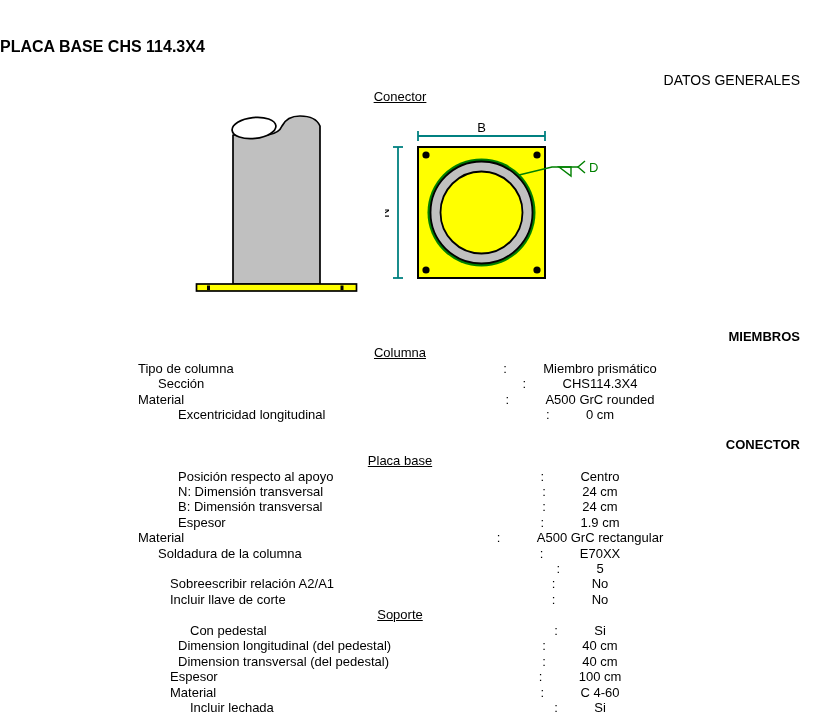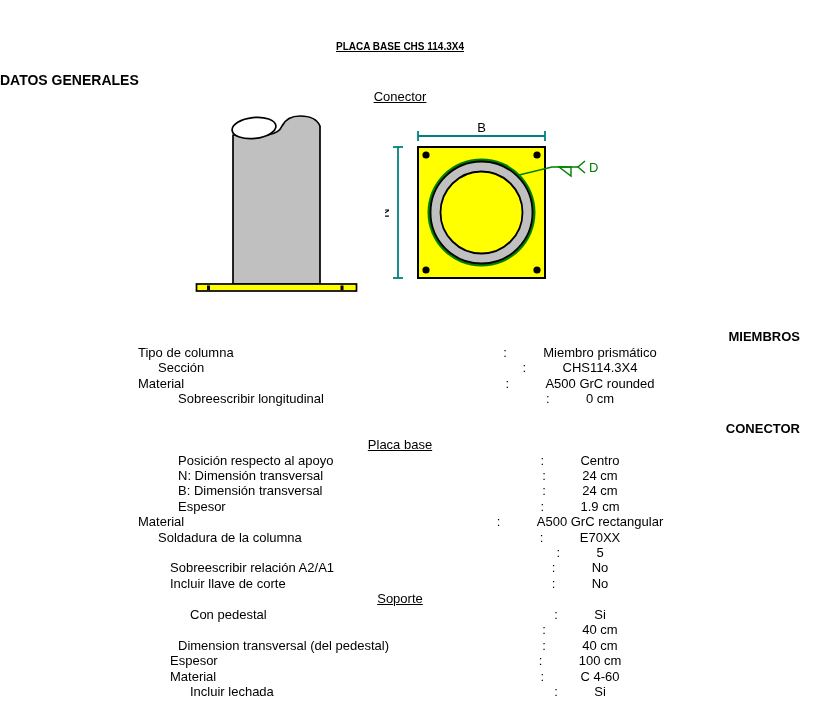--- a/index.html
+++ b/index.html
@@ -2,26 +2,26 @@
 <html><head>
 <meta charset="utf-8">
 <style>
   html,body{margin:0;padding:0;background:#ffffff;}
   body{
     width:815px;height:712px;position:relative;overflow:hidden;
     font-family:"Liberation Sans", sans-serif;color:#000;
   }
   .u{text-decoration:underline;}
   .page-title{
-    position:absolute;top:39px;left:0;width:800px;text-align:center;
-    font-size:10px;font-weight:bold;line-height:16px;text-decoration:underline;
+    position:absolute;top:39px;left:0;width:800px;text-align:left;
+    font-size:16px;font-weight:bold;line-height:16px;
   }
   .general-heading{
-    position:absolute;top:72px;left:0;width:800px;text-align:left;
-    font-size:14px;font-weight:bold;line-height:16px;
+    position:absolute;top:72px;left:0;width:800px;text-align:right;
+    font-size:14px;font-weight:normal;line-height:16px;
   }
   .general-subheading{
     position:absolute;top:89px;left:0;width:800px;text-align:center;
     font-size:13px;line-height:16px;
   }
   .svg-elevation{position:absolute;left:195px;top:109px;}
   .svg-plan{position:absolute;left:385px;top:111px;}
   #report-body{position:absolute;top:329px;left:0;width:800px;}
   .sec-h{
     font-size:13px;font-weight:bold;text-align:right;
@@ -87,34 +87,35 @@
     <polyline points="134,64 167,56 193,56"></polyline>
     <path d="M174 56 L186 56 L186 65 Z"></path>
     <polyline points="200,50 193,56 200,62"></polyline>
   </g>
   <text x="204" y="61" font-size="13" fill="#008000">D</text>
 </svg>
 
 <div id="report-body">
     <div class="block">
       <div class="sec-h">MIEMBROS</div>
+      <div class="sec-sub"><span class="u">Columna</span></div>
       <div class="row">
         <span class="lbl i0">Tipo de columna</span>
         <span class="valwrap"><span class="colon">:</span><span>Miembro prismático</span></span>
       </div>
       <div class="row">
         <span class="lbl i1">Sección</span>
         <span class="valwrap"><span class="colon">:</span><span>CHS114.3X4</span></span>
       </div>
       <div class="row">
         <span class="lbl i0">Material</span>
         <span class="valwrap"><span class="colon">:</span><span>A500 GrC rounded</span></span>
       </div>
       <div class="row">
-        <span class="lbl i4">Sobreescribir longitudinal</span>
+        <span class="lbl i4">Excentricidad longitudinal</span>
         <span class="valwrap"><span class="colon">:</span><span>0 cm</span></span>
       </div>
     </div>
     <div class="block">
       <div class="sec-h">CONECTOR</div>
       <div class="sec-sub"><span class="u">Placa base</span></div>
       <div class="row">
         <span class="lbl i4">Posición respecto al apoyo</span>
         <span class="valwrap"><span class="colon">:</span><span>Centro</span></span>
       </div>
@@ -150,20 +151,21 @@
         <span class="valwrap"><span class="colon">:</span><span>No</span></span>
       </div>
     </div>
     <div class="block">
       <div class="sec-sub"><span class="u">Soporte</span></div>
       <div class="row">
         <span class="lbl i5">Con pedestal</span>
         <span class="valwrap"><span class="colon">:</span><span>Si</span></span>
       </div>
       <div class="row">
+        <span class="lbl i4">Dimension longitudinal (del pedestal)</span>
         <span class="valwrap"><span class="colon">:</span><span>40 cm</span></span>
       </div>
       <div class="row">
         <span class="lbl i4">Dimension transversal (del pedestal)</span>
         <span class="valwrap"><span class="colon">:</span><span>40 cm</span></span>
       </div>
       <div class="row">
         <span class="lbl i3">Espesor</span>
         <span class="valwrap"><span class="colon">:</span><span>100 cm</span></span>
       </div>

